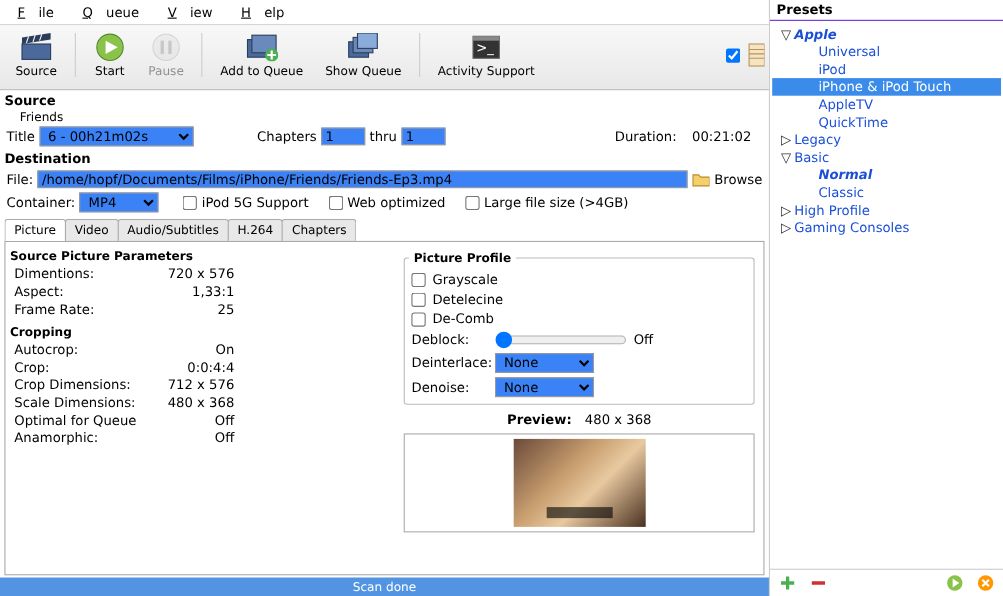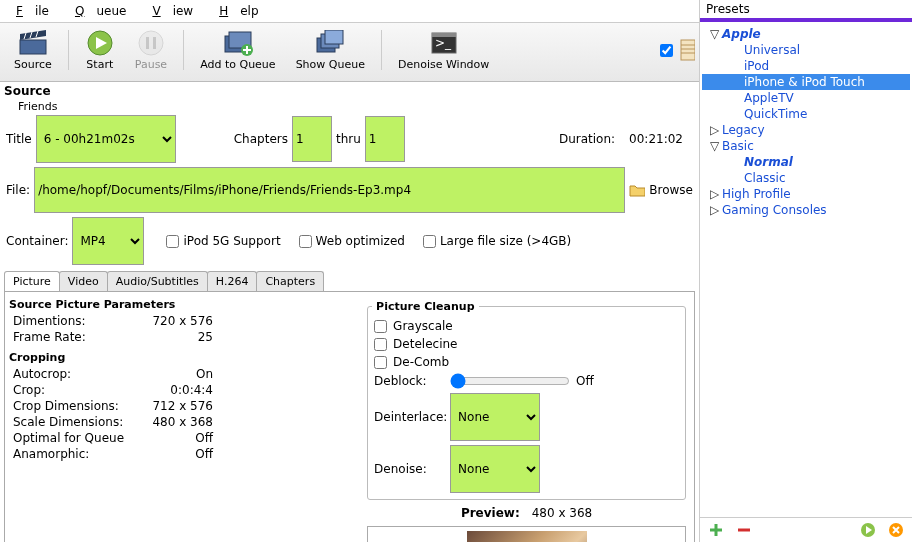--- a/index.html
+++ b/index.html
@@ -9,38 +9,38 @@
 .menubar { display: flex; gap: 2px; padding: 2px 4px; border-bottom: 1px solid #ccc; }
 .menubar span { padding: 2px 6px; cursor: pointer; }
 .toolbar { display: flex; align-items: center; padding: 4px 4px 8px; background: linear-gradient(#f8f8f8,#e8e8e8); border-bottom: 1px solid #bbb; }
 .tool-btn { display: flex; flex-direction: column; align-items: center; padding: 2px 10px; cursor: pointer; }
 .tool-btn .icon { width: 30px; height: 28px; display: flex; align-items: center; justify-content: center; }
 .tool-btn .lbl { font-size: 11px; margin-top: 1px; }
 .sep { width: 1px; background: #ccc; margin: 2px 6px; height: 40px; }
 .section-title { font-weight: bold; padding: 2px 4px; }
 .indent { padding-left: 18px; }
 .row { display: flex; align-items: center; padding: 2px 6px; gap: 4px; }
-select, input[type=text] { border: 1px solid #999; background: #bef264; padding: 15px 3px; font-size: 12px; }
+select, input[type=text] { border: 1px solid #999; background: #3b82f6; padding: 0 3px; font-size: 12px; }
 .spin { width: 40px; }
 .tabs { display: flex; padding: 4px 4px 0; }
 .tab { border: 1px solid #aaa; border-bottom: none; background: #e8e8e8; padding: 3px 8px; border-radius: 3px 3px 0 0; margin-right: -1px; cursor: pointer; font-size: 11px; }
 .tab.active { background: #fff; position: relative; z-index: 2; }
 .tab-body { border: 1px solid #aaa; margin: 0 4px 2px; flex: 1; display: flex; padding: 4px; background: #fff; justify-content: flex-end; }
 .col { display: flex; flex-direction: column; }
 .grp-title { font-weight: bold; padding: 2px 0; font-size: 11px; }
 .kv { display: flex; font-size: 11px; padding: 1px 4px; }
 .kv .k { width: 120px; }
 .kv .v { width: 80px; text-align: right; }
 fieldset { border: 1px solid #bbb; border-radius: 3px; margin: 4px; padding: 4px; }
 fieldset legend { font-weight: bold; font-size: 11px; padding: 0 4px; }
 .chk-row { display: flex; align-items: center; gap: 6px; padding: 2px 2px; font-size: 11px; }
 .slider { width: 120px; }
 .preview-box { border: 1px solid #aaa; margin: 4px; height: 90px; display: flex; align-items: center; justify-content: center; background: #fff; }
 .statusbar { background: #5294e2; color: #fff; text-align: center; padding: 2px; font-size: 11px; }
-.presets-hdr { font-weight: normal; padding: 2px 6px; border-bottom: 4px solid #6d28d9; }
+.presets-hdr { font-weight: bold; padding: 2px 6px; border-bottom: 1px solid #6d28d9; }
 .tree { flex: 1; overflow: auto; padding: 4px 2px; }
 .tree-row { display: flex; align-items: center; padding: 1px 4px; cursor: pointer; font-size: 12px; }
 .tree-row.selected { background: #3b8beb; color: #fff; }
 .tree-node { color: #1a4fd6; }
 .tree-leaf { color: #1a4fd6; padding-left: 42px; }
 .tree-toggle { width: 12px; display: inline-block; color: #333; }
 .presets-toolbar { display: flex; justify-content: space-between; padding: 4px 8px; border-top: 1px solid #ccc; }
 .presets-toolbar .grp { display: flex; gap: 12px; }
 .ic { width: 16px; height: 16px; display: inline-flex; align-items: center; justify-content: center; }
 .thumb { width: 120px; height: 80px; background: linear-gradient(135deg,#6b4a3a 0%,#c9a070 40%,#e8c9a0 60%,#4a3020 100%); position: relative; }
@@ -115,21 +115,21 @@
     </div>
     <div class="sep"></div>
     <div class="tool-btn">
       <div class="icon">
         <svg width="28" height="24">
             <rect x="2" y="2" width="24" height="20" fill="#333" stroke="#666"></rect>
             <rect x="2" y="2" width="24" height="4" fill="#888"></rect>
             <text x="5" y="16" fill="#fff" font-size="8">&gt;_</text>
           </svg>
       </div>
-      <span class="lbl">Denoise Window</span>
+      <span class="lbl">Activity Support</span>
     </div>
     <div style="flex:1"></div>
     <input type="checkbox" checked="" style="margin-right: 6px;">
     <span class="ic">
       <svg width="18" height="22">
           <rect x="2" y="1" width="14" height="20" fill="#f4e4c1" stroke="#b8945a"></rect>
           <line x1="2" y1="6" x2="16" y2="6" stroke="#b8945a"></line>
           <line x1="2" y1="10" x2="16" y2="10" stroke="#b8945a"></line>
           <line x1="2" y1="14" x2="16" y2="14" stroke="#b8945a"></line>
         </svg>
@@ -144,20 +144,21 @@
     <span style="width:50px"></span>
     <span>Chapters</span>
     <input type="text" class="spin" value="1" style="">
     <span>thru</span>
     <input type="text" class="spin" value="1" style="">
     <span style="flex:1"></span>
     <span>Duration:</span>
     <span style="margin:0 10px">00:21:02</span>
   </div>
 
+  <div class="section-title">Destination</div>
   <div class="row">
     <span>File:</span>
     <input type="text" style="flex: 1 1 0%;" value="/home/hopf/Documents/Films/iPhone/Friends/Friends-Ep3.mp4">
     <span class="ic">
       <svg width="18" height="16">
           <path d="M1 4 h5 l2 2 h8 v8 h-15 z" fill="#f4d06a" stroke="#b88a2a"></path>
         </svg>
     </span>
     <span style="cursor:pointer">Browse</span>
   </div>
@@ -184,20 +185,24 @@
   </div>
 
   <div class="tab-body">
     <div class="col" style="width:52%">
       <div class="grp-title">Source Picture Parameters</div>
       <div class="kv">
           <span class="k">Dimentions:</span>
           <span class="v">720 x 576</span>
         </div>
       <div class="kv">
+          <span class="k">Aspect:</span>
+          <span class="v">1,33:1</span>
+        </div>
+      <div class="kv">
           <span class="k">Frame Rate:</span>
           <span class="v">25</span>
         </div>
       <div class="grp-title" style="margin-top:4px">Cropping</div>
       <div class="kv">
           <span class="k">Autocrop:</span>
           <span class="v">On</span>
         </div>
       <div class="kv">
           <span class="k">Crop:</span>
@@ -216,21 +221,21 @@
           <span class="v">Off</span>
         </div>
       <div class="kv">
           <span class="k">Anamorphic:</span>
           <span class="v">Off</span>
         </div>
     </div>
 
     <div class="col" style="flex:1">
       <fieldset>
-        <legend>Picture Cleanup</legend>
+        <legend>Picture Profile</legend>
         <div class="chk-row">
             <input type="checkbox" style="">
             <span>Grayscale</span>
           </div>
         <div class="chk-row">
             <input type="checkbox" style="">
             <span>Detelecine</span>
           </div>
         <div class="chk-row">
             <input type="checkbox" style="">

